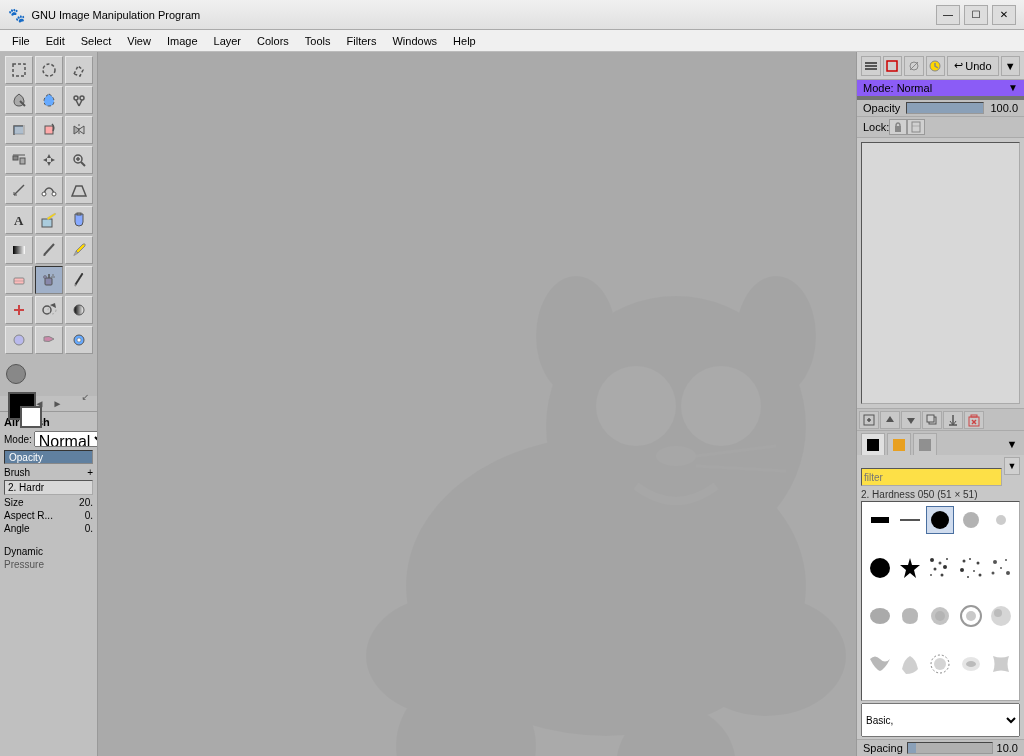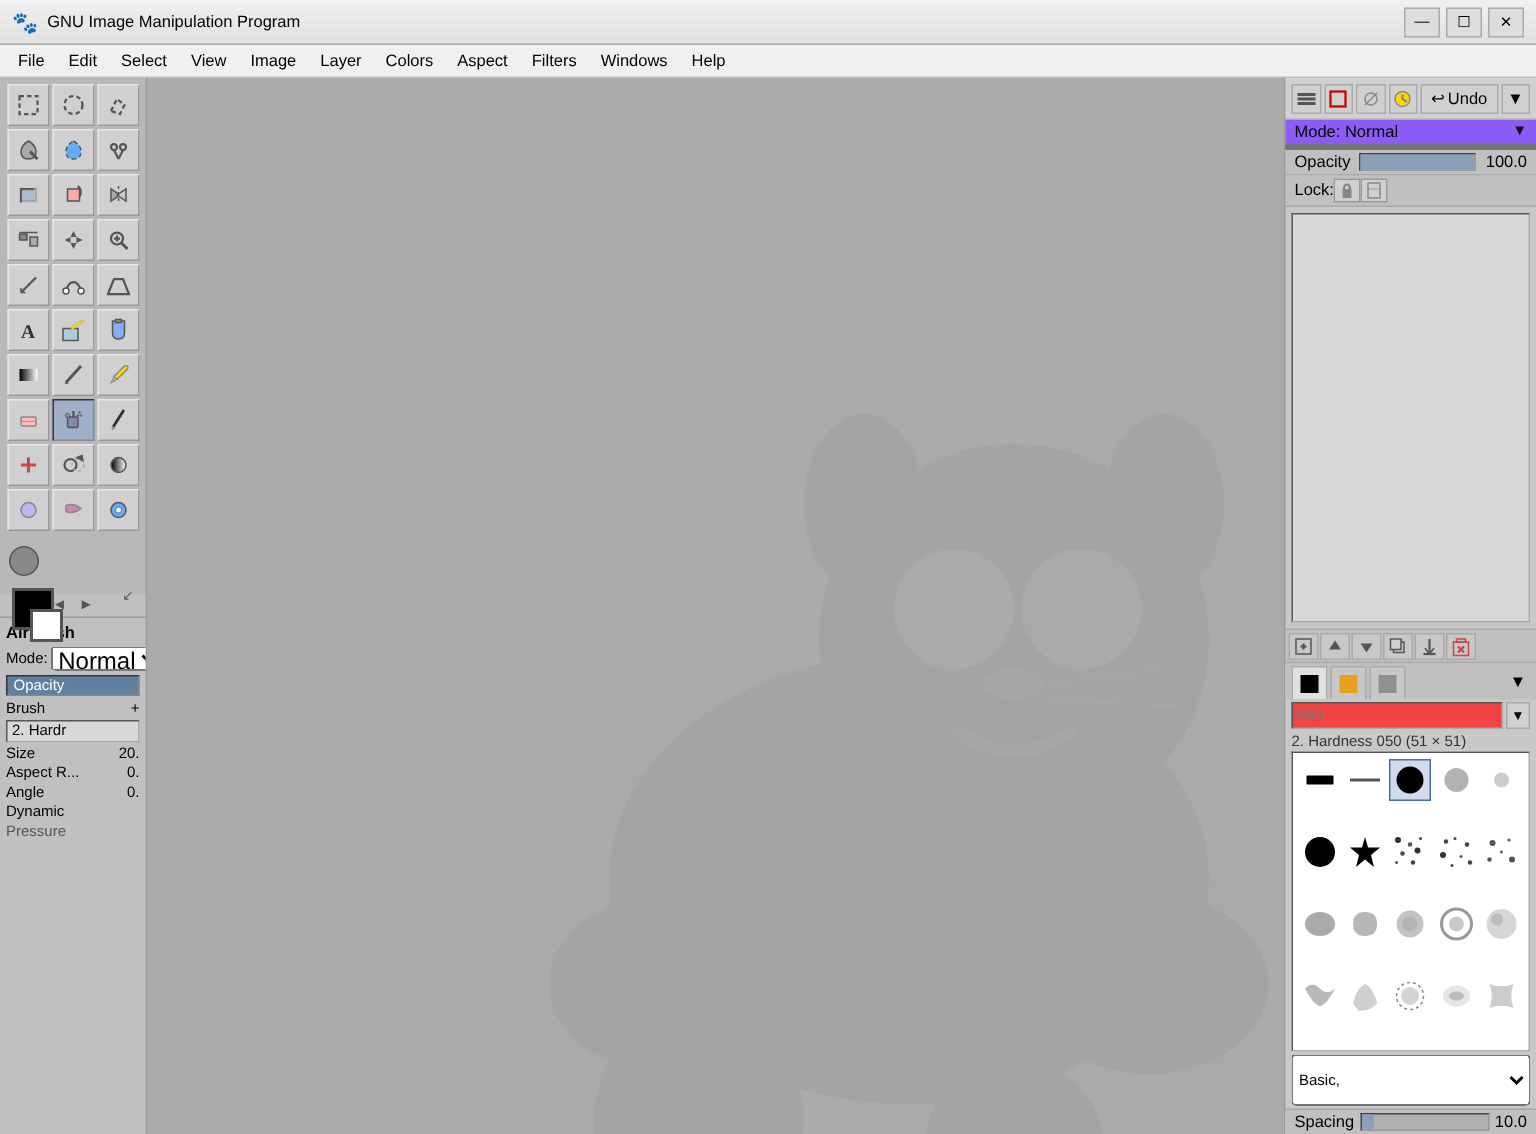--- a/index.html
+++ b/index.html
@@ -257,22 +257,23 @@
     #brush-filter-row {
       padding: 2px 4px;
       display: flex;
       gap: 2px;
     }
     #brush-filter-input {
       flex: 1;
       height: 18px;
       font-size: 10px;
       border: 1px inset #aaa;
-      background: #ef4444;
+      background: #fde047;
       padding: 0 2px;
+      margin-top: 11px;
     }
     .brush-filter-dropdown {
       width: 16px; height: 18px;
       border: 1px solid #aaa;
       background: #d0d0d0;
       cursor: pointer;
       display: flex; align-items: center; justify-content: center;
       font-size: 9px;
     }
 
@@ -379,21 +380,21 @@
 </div>
 
 <div id="menu-bar">
 <div class="menu-item">File</div>
     <div class="menu-item">Edit</div>
     <div class="menu-item">Select</div>
     <div class="menu-item">View</div>
     <div class="menu-item">Image</div>
     <div class="menu-item">Layer</div>
     <div class="menu-item">Colors</div>
-    <div class="menu-item">Aspect</div>
+    <div class="menu-item">Tools</div>
     <div class="menu-item">Filters</div>
     <div class="menu-item">Windows</div>
     <div class="menu-item">Help</div>
   </div>
 
 <div id="main-layout">
 
   <div style="display:flex; flex-direction:column; width:98px; background:#b8b8b8; border-right:1px solid #999; flex-shrink:0;">
 
     <div id="tool-scrollbar-area" style="padding:4px 3px; flex:0 0 auto;">
@@ -643,21 +644,21 @@
       </div>
       <div style="font-size:10px; background:#d8d8d8; padding:1px 3px; margin-bottom:2px; border:1px inset #aaa;">2. Hardr</div>
       <div style="display:flex; justify-content:space-between; font-size:10px; margin-bottom:2px;">
         <span>Size</span>
         <span>20.</span>
       </div>
       <div style="display:flex; justify-content:space-between; font-size:10px; margin-bottom:2px;">
         <span>Aspect R...</span>
         <span>0.</span>
       </div>
-      <div style="display:flex; justify-content:space-between; font-size:10px; margin-bottom:2px;">
+      <div style="display:flex; justify-content:space-between; font-size:10px; margin-bottom:12px;">
         <span>Angle</span>
         <span>0.</span>
       </div>
       <div style="display:flex; justify-content:space-between; font-size:10px; margin-bottom:2px;">
         <span>Dynamic</span>
         <span style="font-size:10px;"></span>
       </div>
       <div style="font-size:10px; color:#555;">Pressure</div>
     </div>
   </div>

